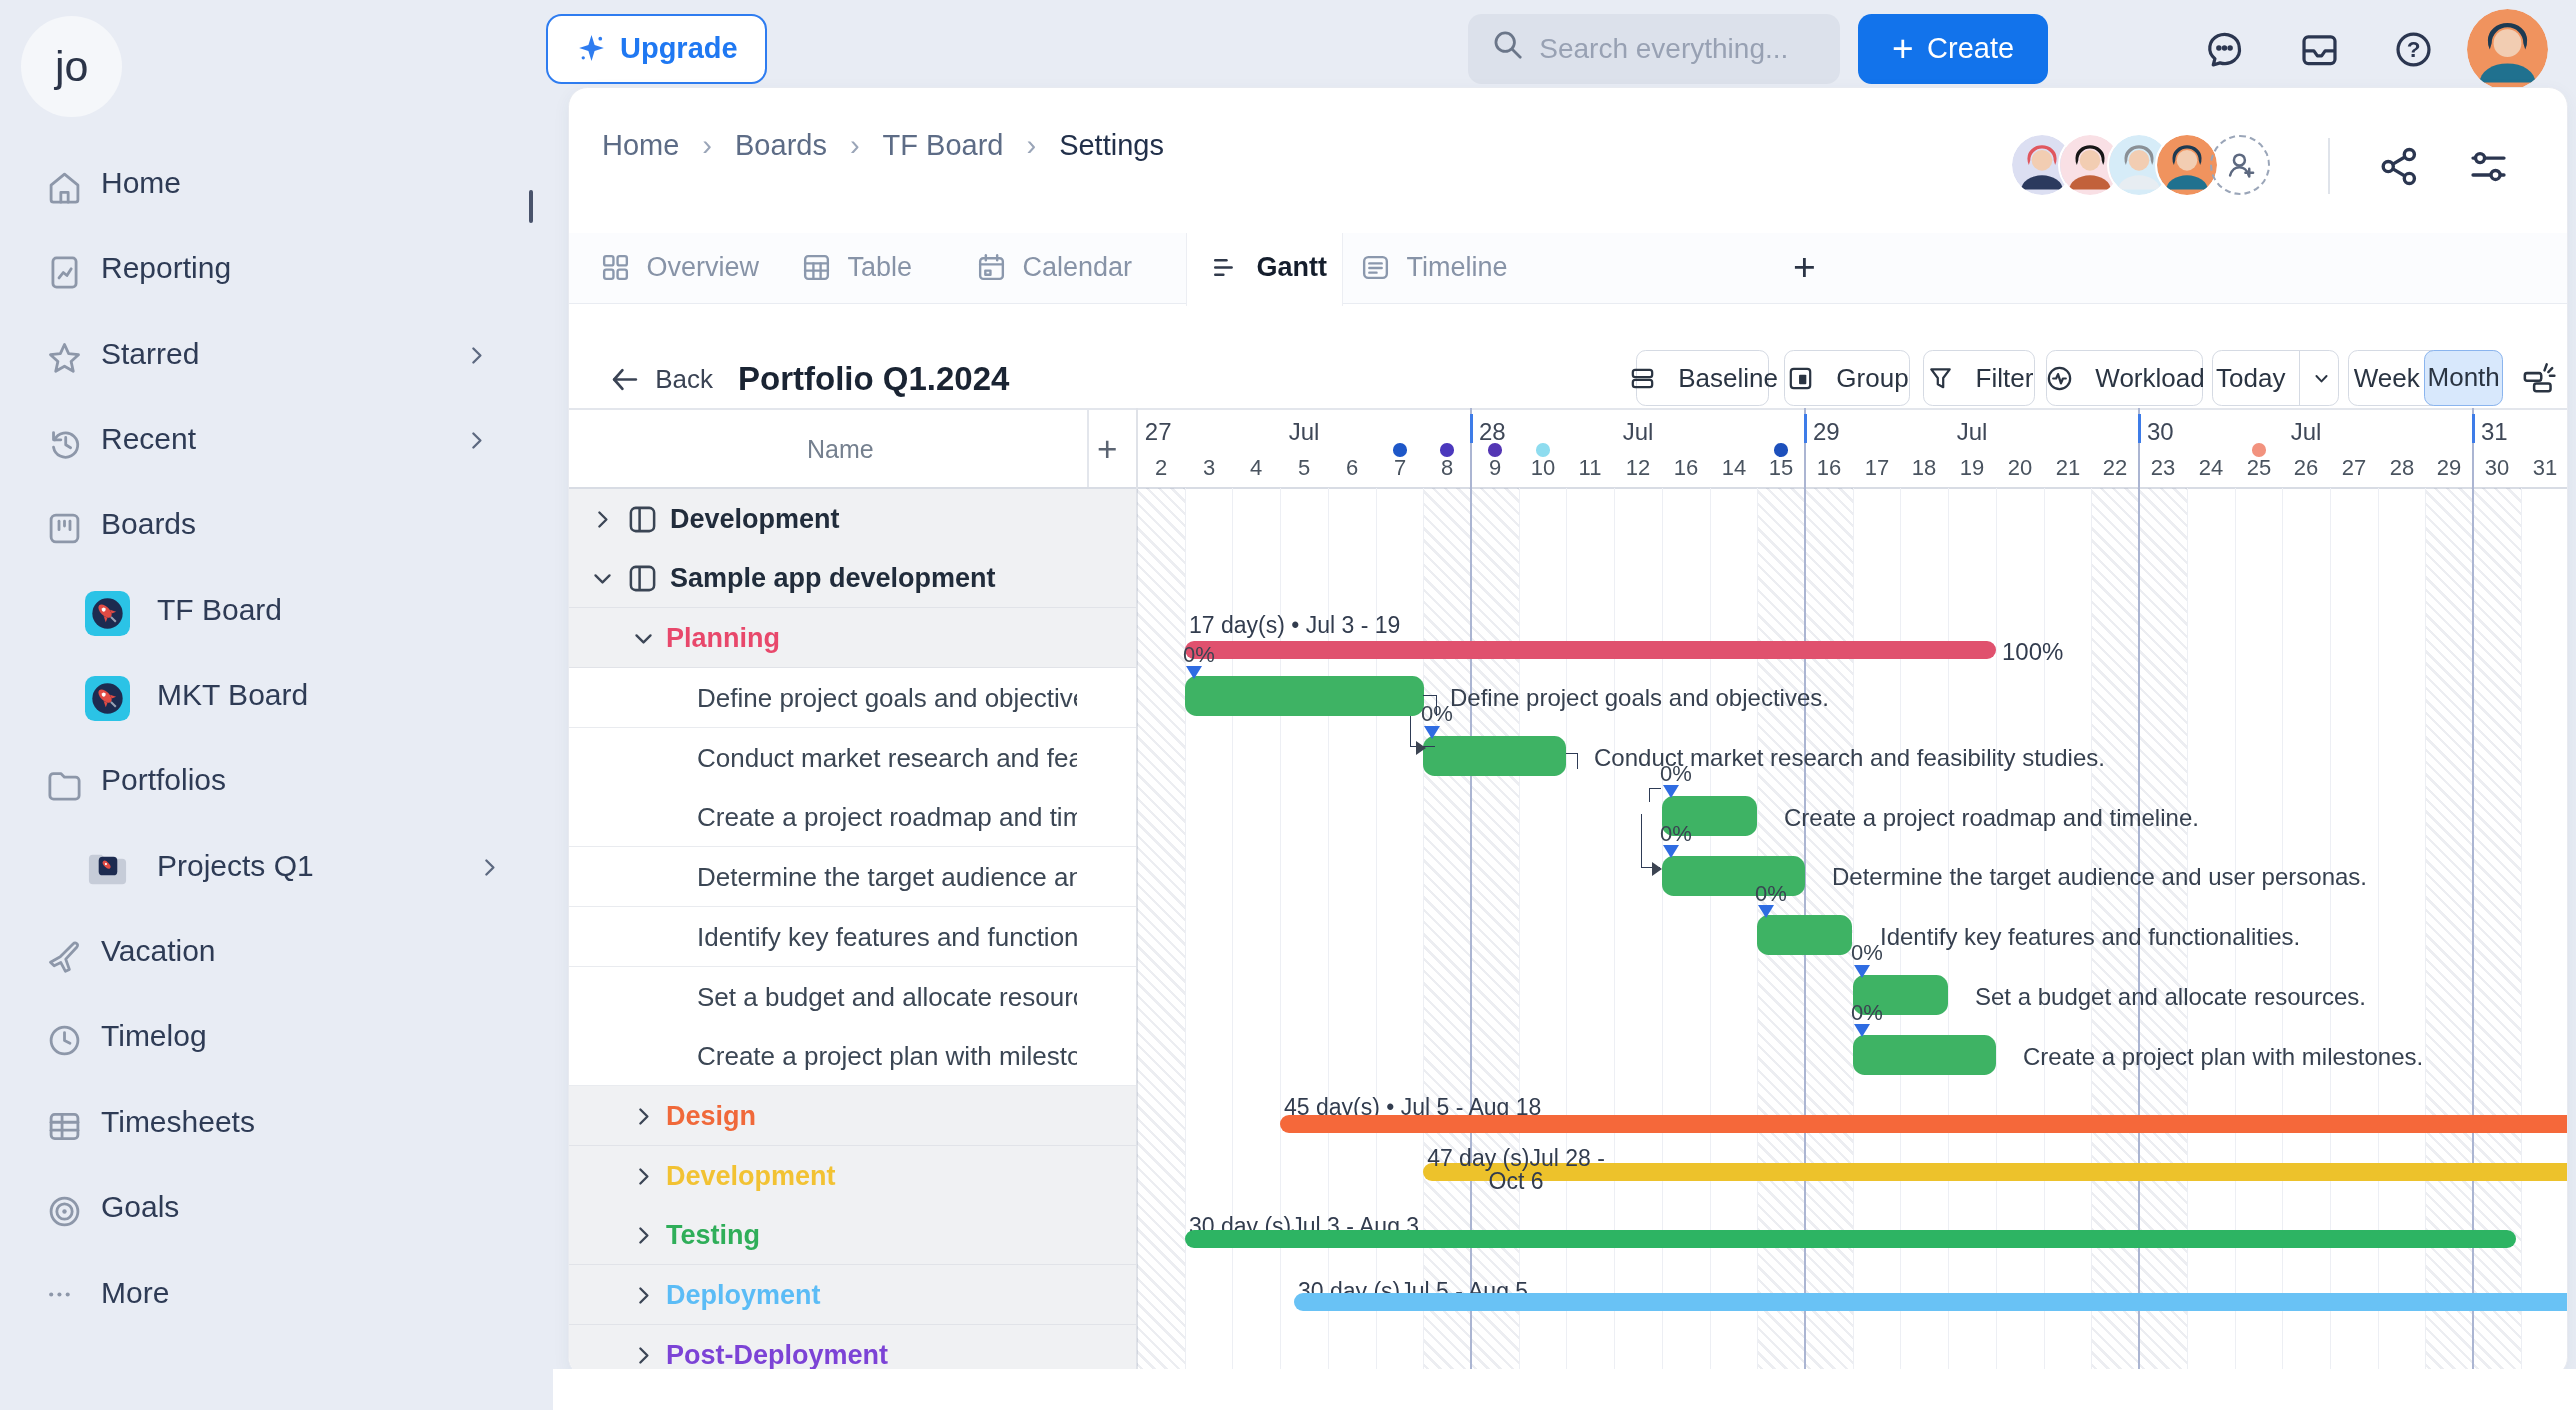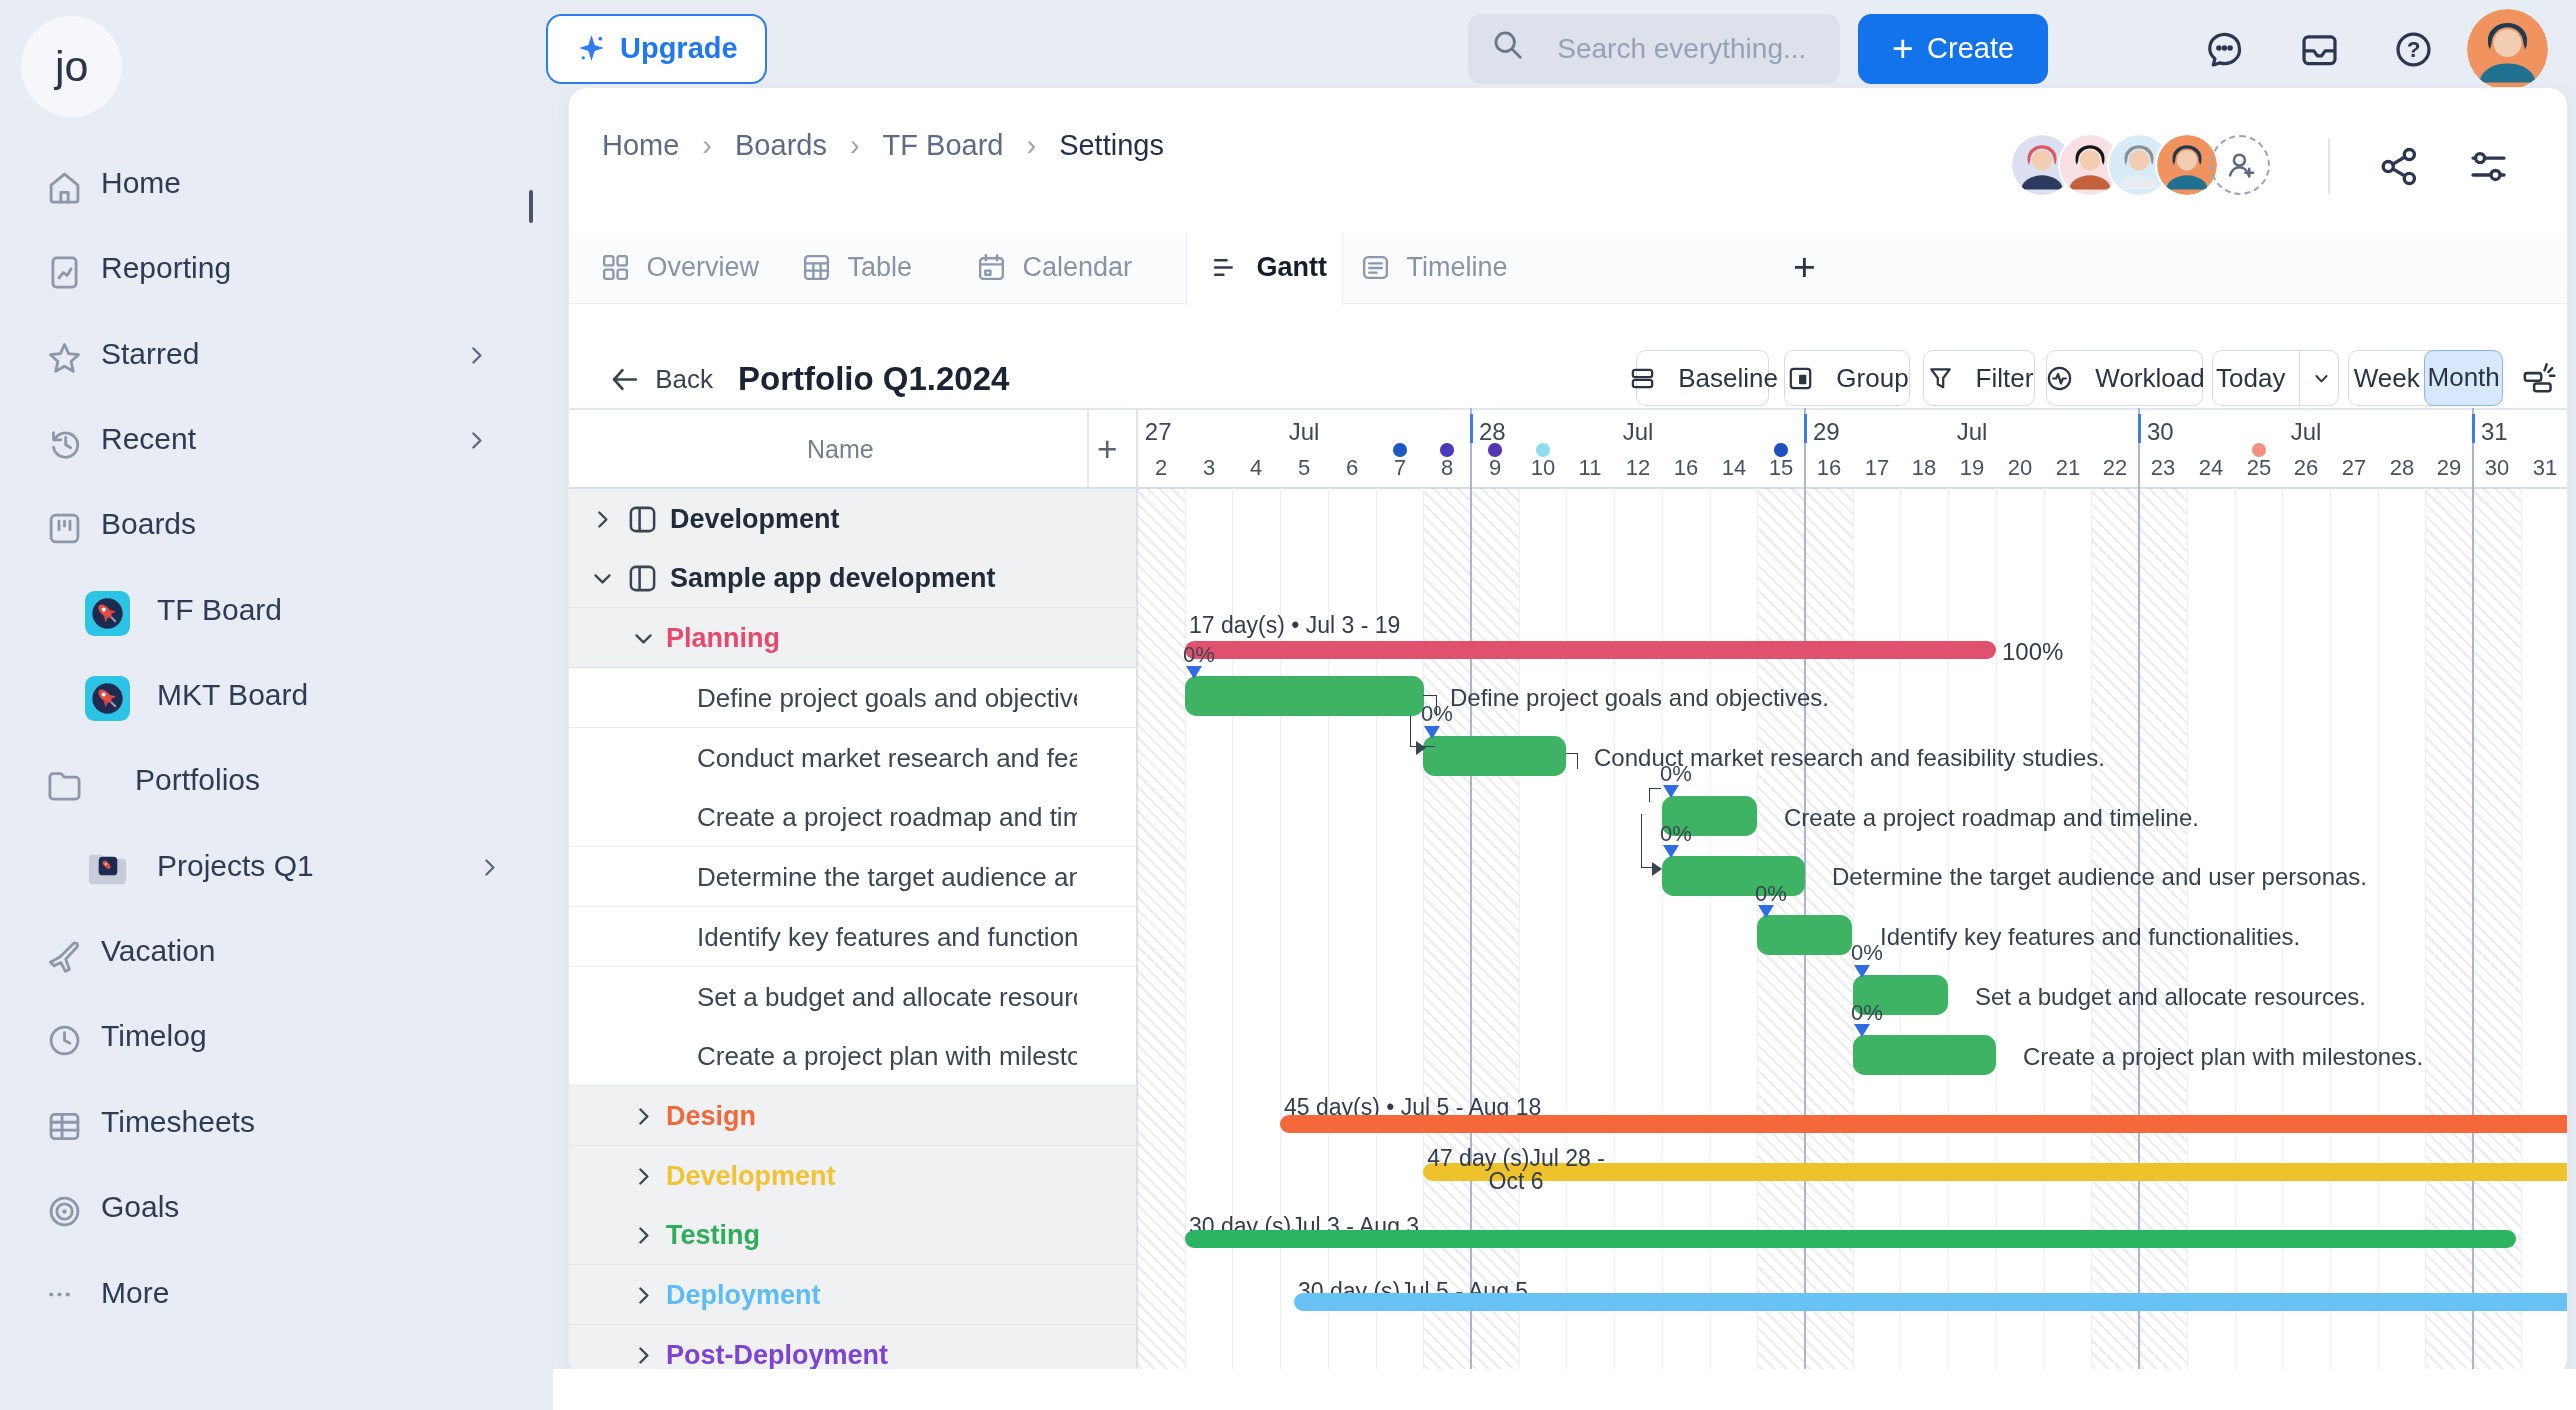--- a/index.html
+++ b/index.html
@@ -3,21 +3,21 @@
 <meta charset="utf-8">
 <style>
   * { margin:0; padding:0; box-sizing:border-box; }
   html,body { width:2576px; height:1410px; }
   body { background:#e8ecf4; font-family:"Liberation Sans", sans-serif; position:relative; overflow:hidden; color:#2e3b55; }
   .abs { position:absolute; }
   svg { display:block; }
   
   #logo { left:21.3px; top:15.5px; width:101px; height:101px; border-radius:50%; background:#f5f7fa; display:flex; align-items:center; justify-content:center; font-size:43px; color:#2b3448; }
   #upgrade-btn { left:546px; top:13.6px; width:221px; height:70px; border:2.9px solid #2e7cf0; border-radius:15.5px; background:#fff; display:flex; align-items:center; justify-content:center; gap:11.6px; color:#1f78f2; font-size:29px; font-weight:700; }
-  #search-box { left:1468px; top:13.6px; width:372px; height:70px; border-radius:13.6px; background:#dce1eb; display:flex; align-items:center; gap:23px; padding:0 21.3px; color:#98a1b3; font-size:28px; }
+  #search-box { left:1468px; top:13.6px; width:372px; height:70px; border-radius:13.6px; background:#dce1eb; display:flex; align-items:center; gap:5px; padding:0 21.3px; color:#98a1b3; font-size:28px; }
   #create-btn { left:1858px; top:13.6px; width:190px; height:70px; border-radius:13.6px; background:#1273eb; color:#fff; display:flex; align-items:center; justify-content:center; gap:13.6px; font-size:29px; }
   .topicon { width:45px; height:45px; color:#2b3650; }
   #avatar-top { left:2467px; top:8.7px; width:81px; height:81px; border-radius:50%; overflow:hidden; }
   
   .nav-item { position:absolute; left:0; width:529px; height:85px; }
   .nav-item .ic { position:absolute; top:23px; color:#8d97a9; }
   .nav-item .lbl { position:absolute; top:21.3px; font-size:30px; color:#2e3b55; }
   .nav-item .chev { position:absolute; top:27px; color:#5d6980; }
   
   #card { left:568px; top:87px; width:2000px; height:1290px; background:#fff; border:1.9px solid #e8eaf0; border-radius:19.4px; box-shadow:0 5.8px 17.5px rgba(40,60,110,.06); overflow:hidden; }
@@ -156,21 +156,21 @@
         </svg>
       </div>
       <div class="lbl" style="left: 157px;">MKT Board</div>
     </div>
     <div class="nav-item" style="top: 597px;">
       <div class="ic" style="left: 45px; top: 23px;">
         <svg width="39" height="39" viewBox="0 0 32 32" fill="none" stroke="currentColor" stroke-width="2.3" stroke-linecap="round" stroke-linejoin="round">
           <path d="M4 10 a3 3 0 0 1 3-3 h6 l3 3 h9 a3 3 0 0 1 3 3 v12 a3 3 0 0 1-3 3 H7 a3 3 0 0 1-3-3 Z"></path>
         </svg>
       </div>
-      <div class="lbl" style="left: 101px; margin-left: 34px;">Portfolios</div>
+      <div class="lbl" style="left: 101px;">Portfolios</div>
     </div>
     <div class="nav-item" style="top: 683px;">
       <div class="ic" style="left: 85px; top: 19.4px;">
         <svg width="45" height="45" viewBox="0 0 46 46">
           <path d="M4 12 a4 4 0 0 1 4-4 h9 l4 4 h17 a4 4 0 0 1 4 4 v18 a4 4 0 0 1-4 4 H8 a4 4 0 0 1-4-4 Z" fill="#c6ccd8"></path>
           <rect x="14" y="10" width="19" height="19" rx="4" fill="#1d2b50"></rect>
           <g transform="rotate(-45 23.5 19.5)">
             <ellipse cx="23.5" cy="17.5" rx="2.6" ry="5" fill="#e14b44"></ellipse>
             <circle cx="23.5" cy="16.5" r="1.1" fill="#fff"></circle>
           </g>

